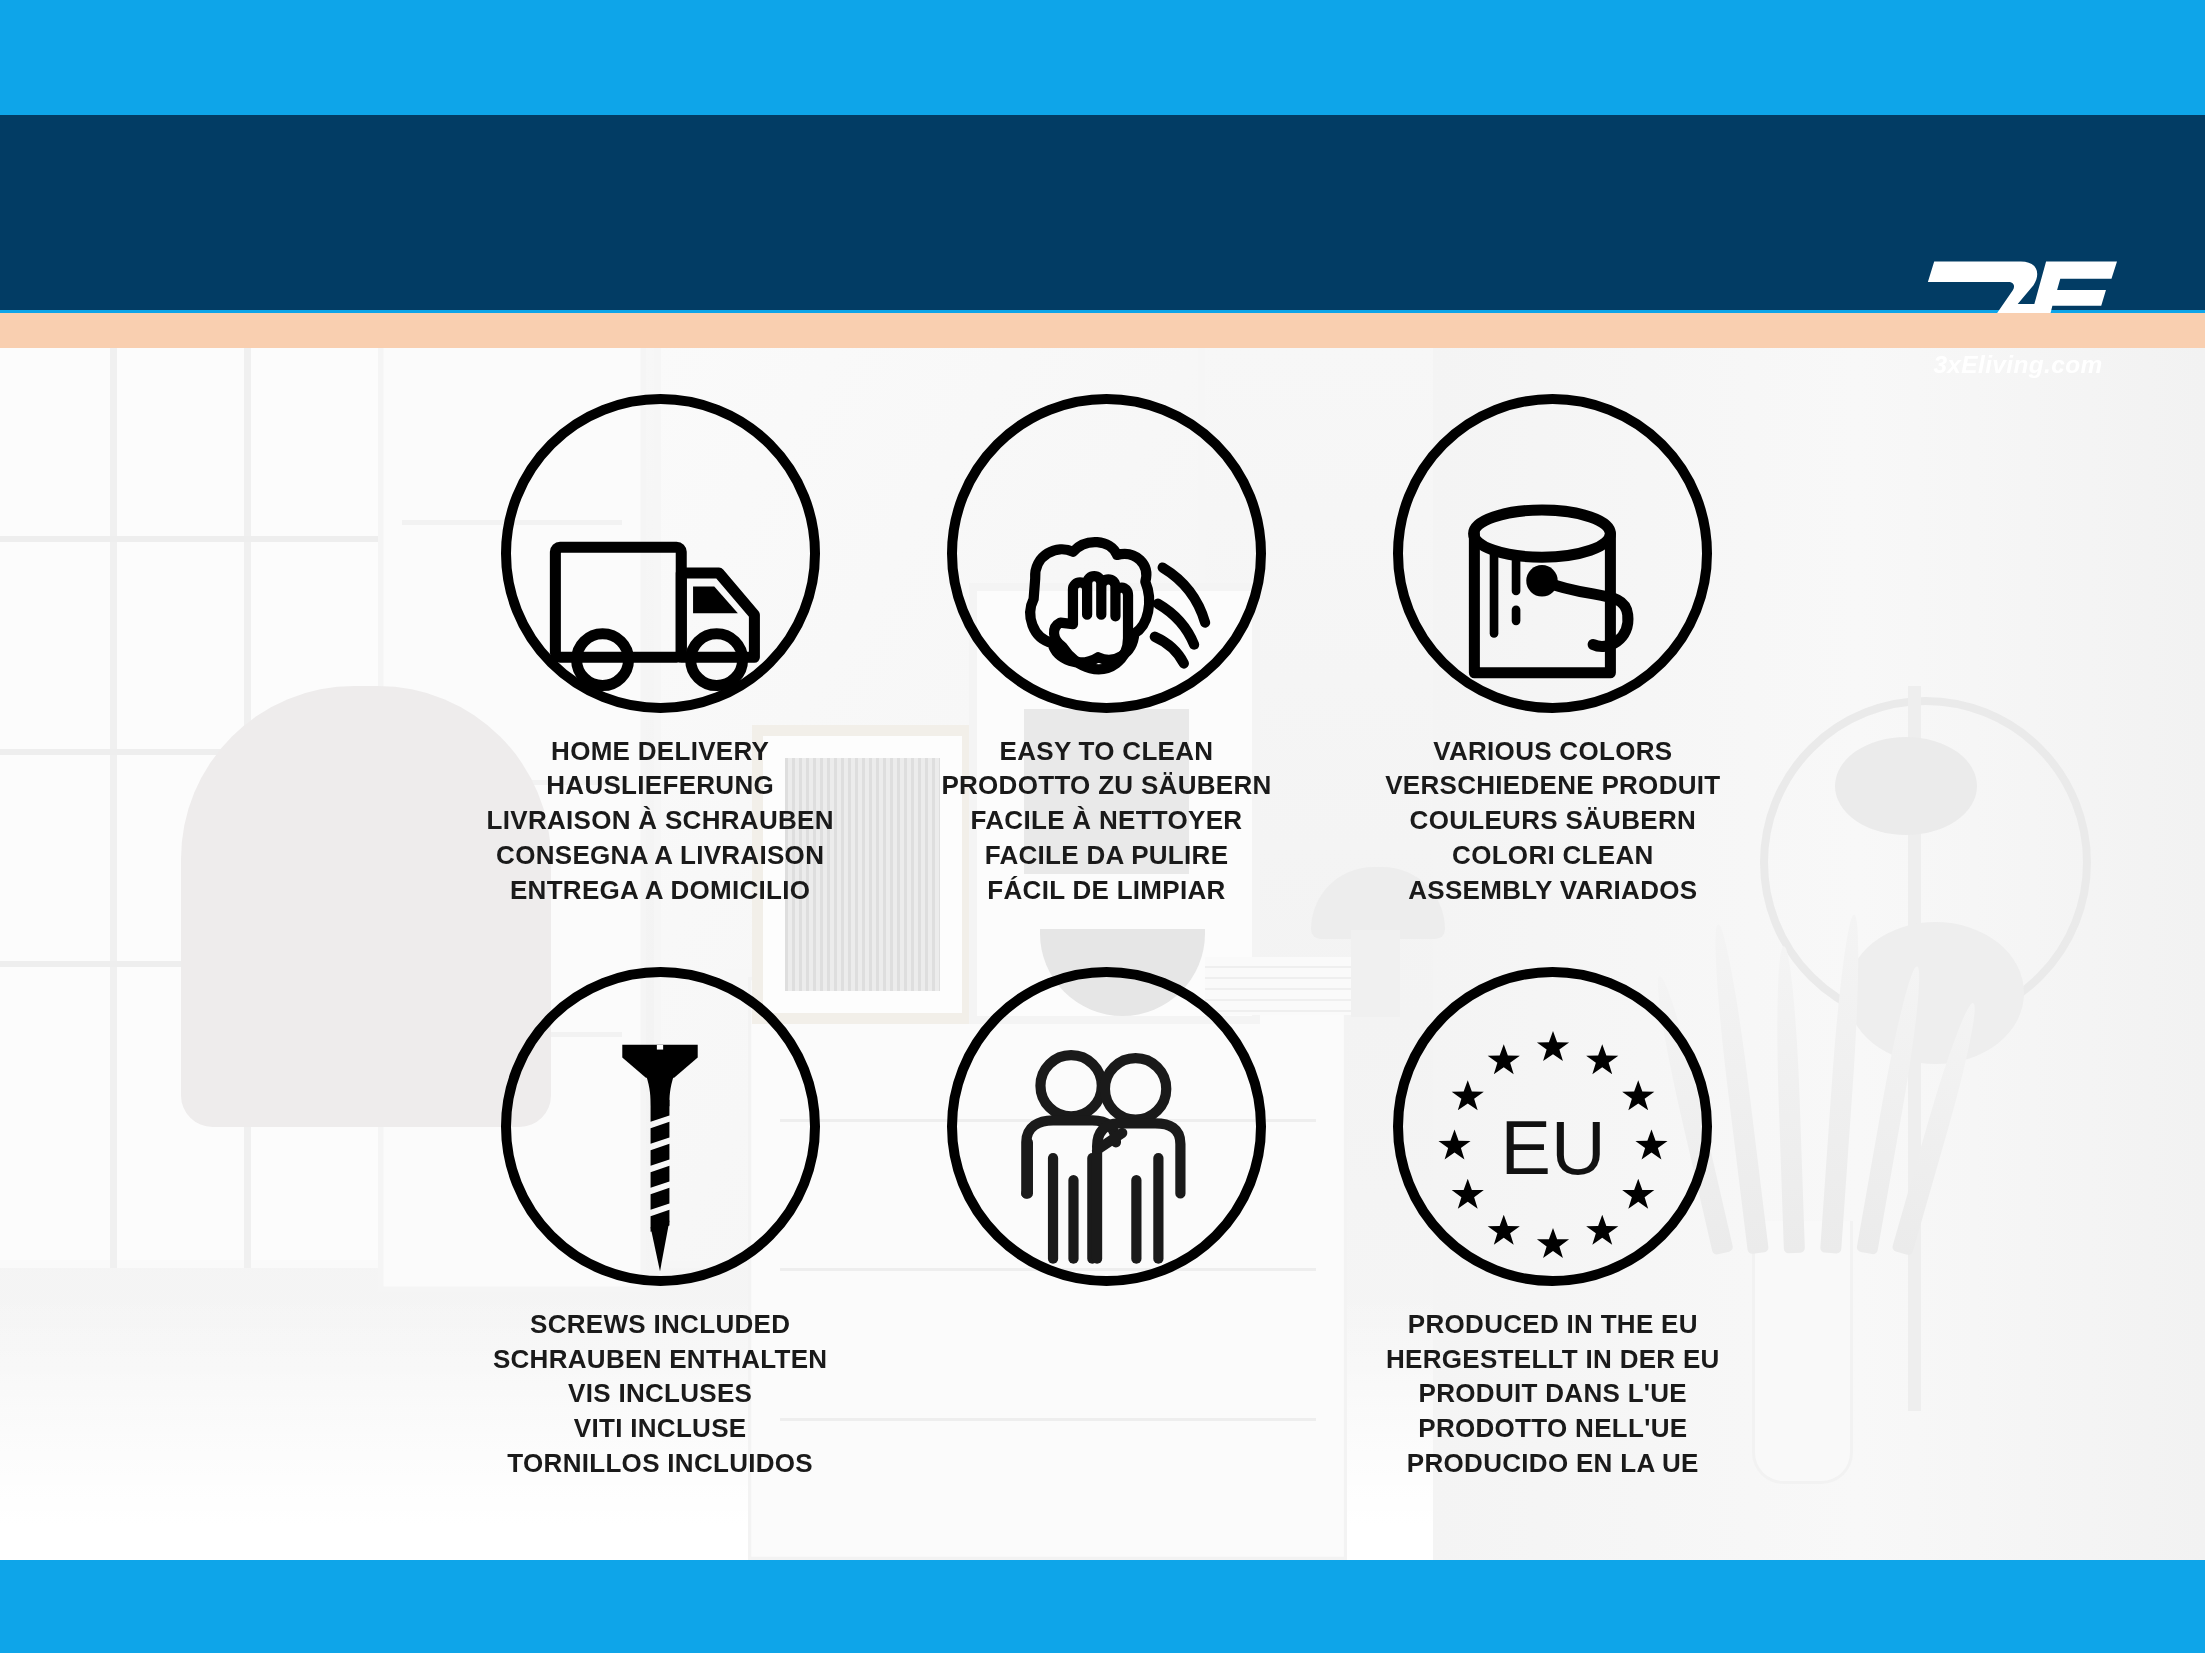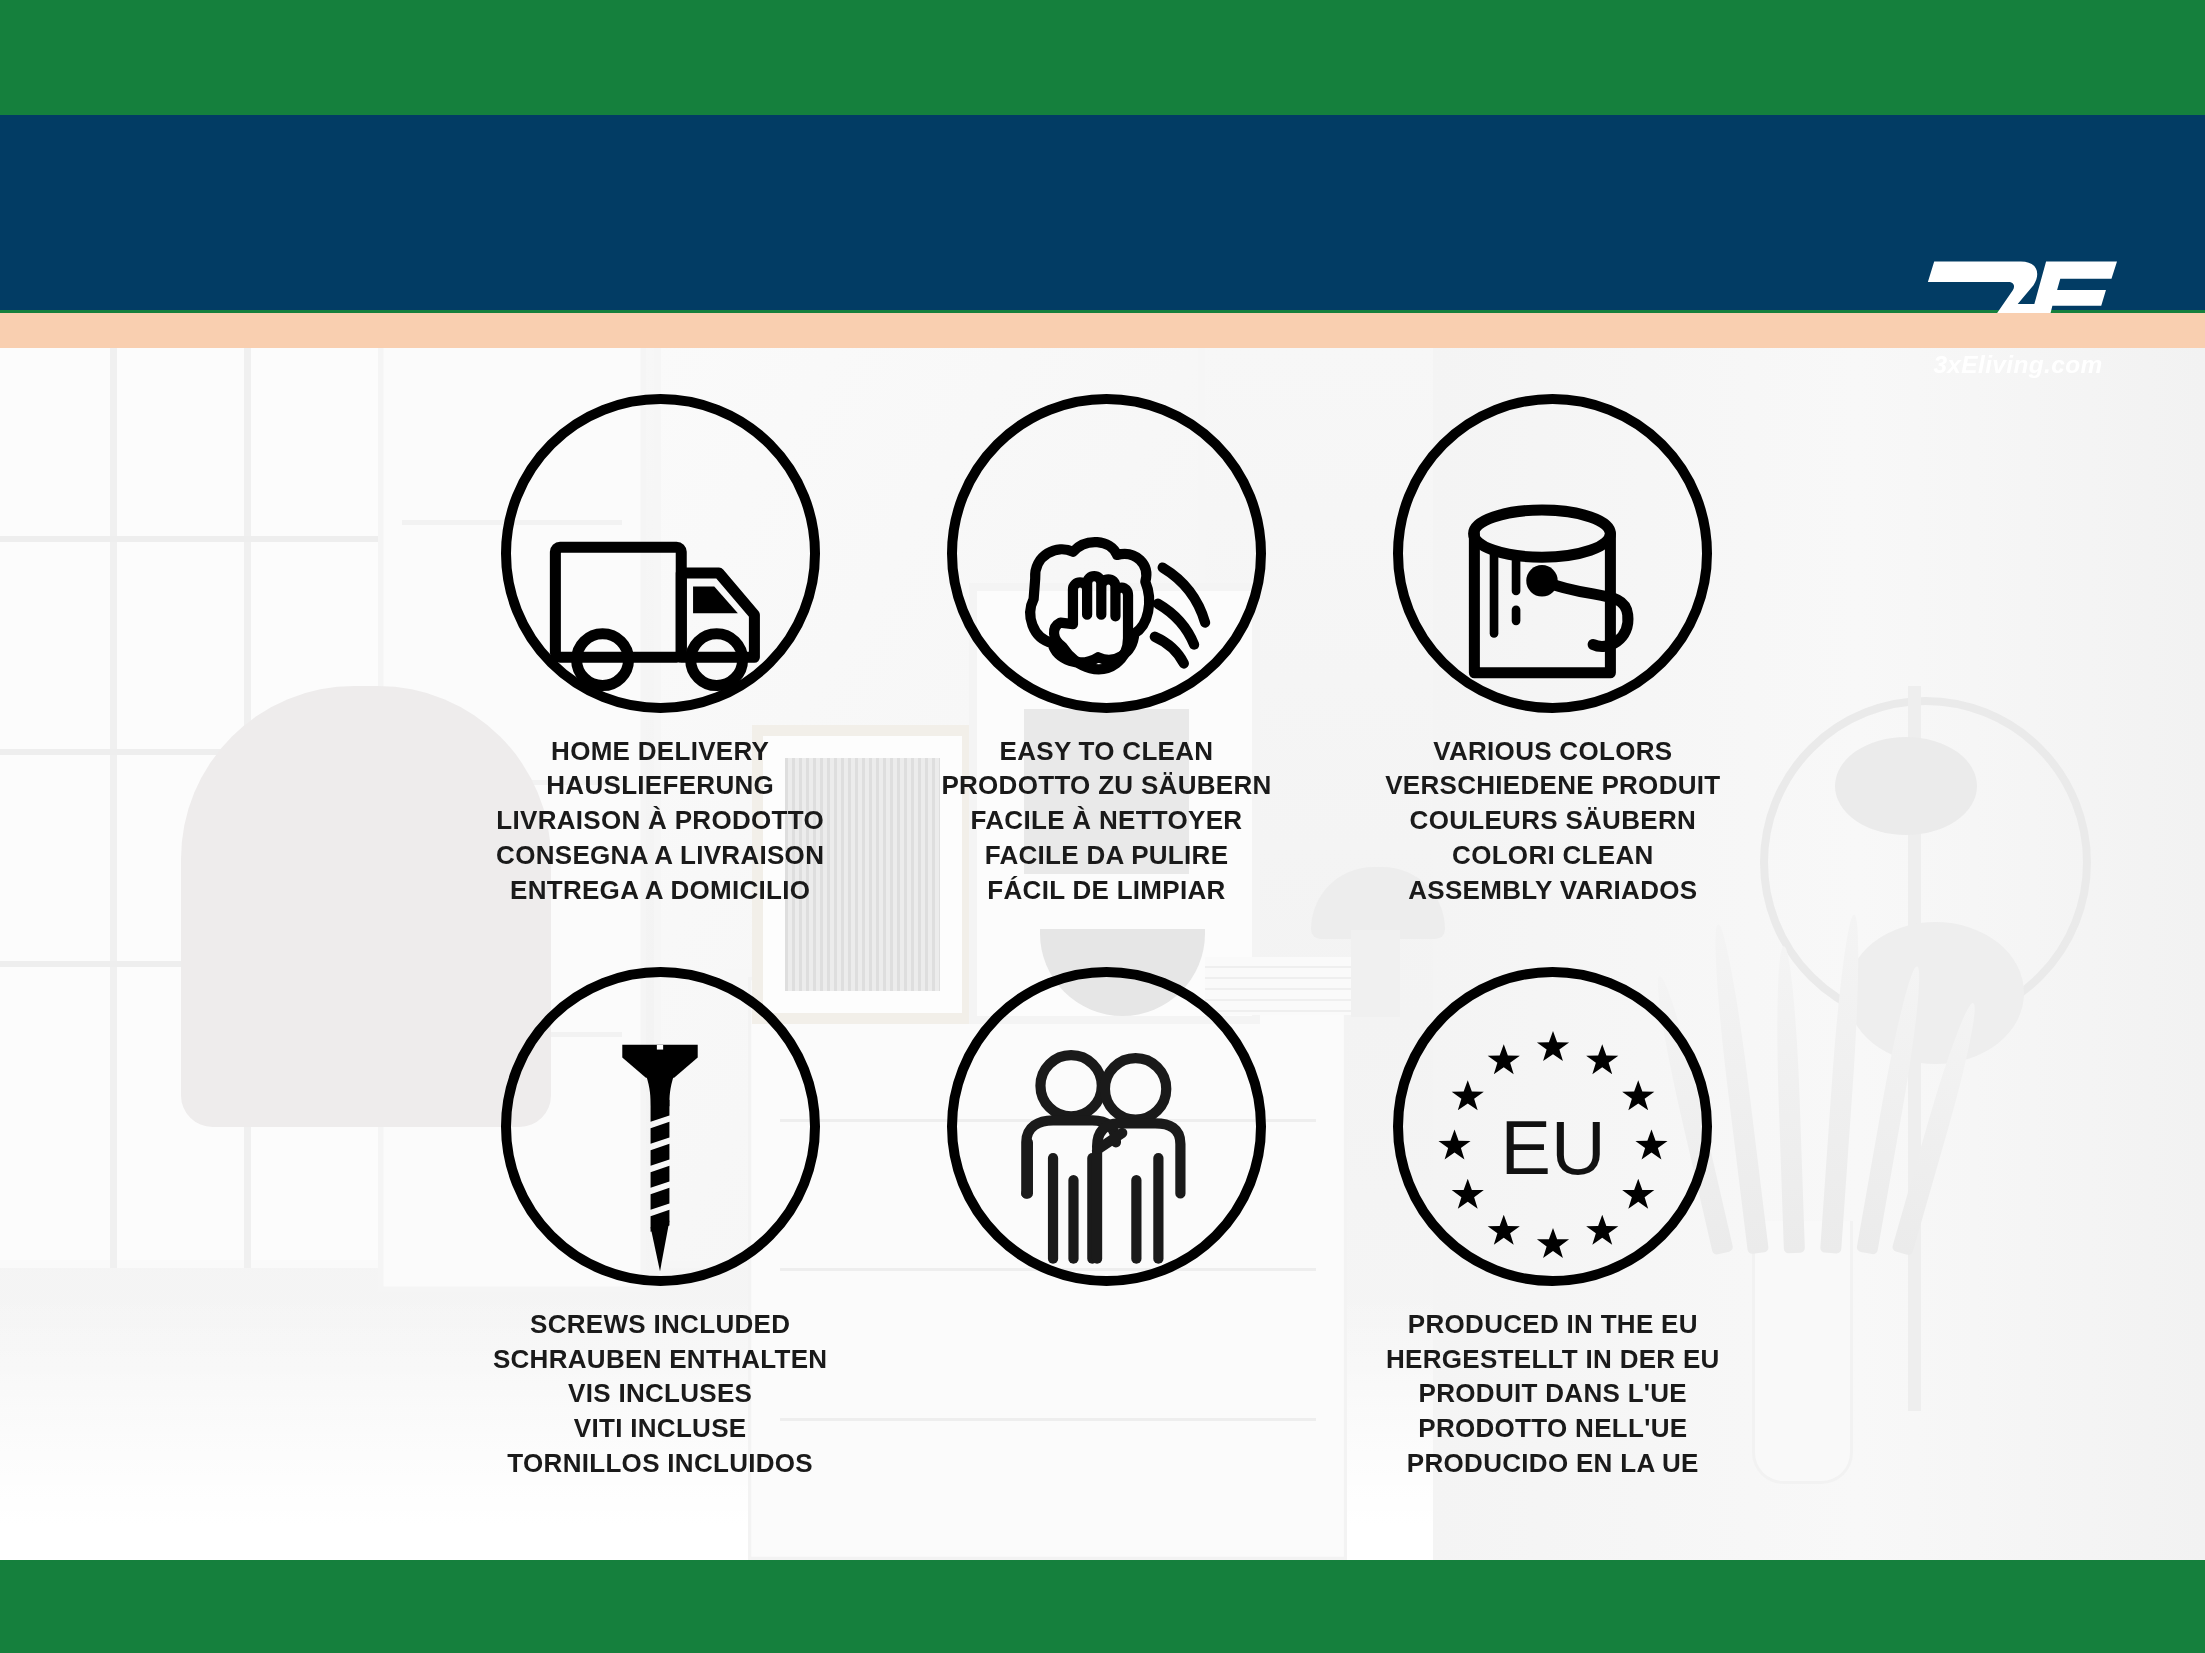--- a/index.html
+++ b/index.html
@@ -8,21 +8,21 @@
     background: #ffffff;
   }
   body {
     font-family: "Liberation Sans", sans-serif;
   }
   #page {
     position: relative;
     width: 2205px;
     height: 1654px;
     overflow: hidden;
-    background: #15803d;
+    background: #0ea5e9;
   }
 
   
   .bg-photo {
     position: absolute;
     left: 0;
     top: 347px;
     width: 2205px;
     height: 1213px;
     overflow: hidden;
@@ -350,21 +350,21 @@
             <path d="M177 75 L225 75 L270 128 L270 182 L177 182 Z"></path>
             <circle cx="77" cy="185" r="33"></circle>
             <circle cx="222" cy="185" r="33"></circle>
           </g>
           <path d="M192 92 L219 92 L249 126 L192 126 Z" fill="#000"></path>
         </svg>
       </div>
       <div class="labels">
         <div>HOME DELIVERY</div>
         <div>HAUSLIEFERUNG</div>
-        <div>LIVRAISON À PRODOTTO</div>
+        <div>LIVRAISON À SCHRAUBEN</div>
         <div>CONSEGNA A LIVRAISON</div>
         <div>ENTREGA A DOMICILIO</div>
       </div>
     </div>
 
     <div class="feature r1">
       <div class="icon-circle">
         <svg width="236" height="197" viewBox="0 0 300 250" aria-hidden="true">
           <g fill="none" stroke="#000" stroke-width="13" stroke-linejoin="round" stroke-linecap="round">
 

